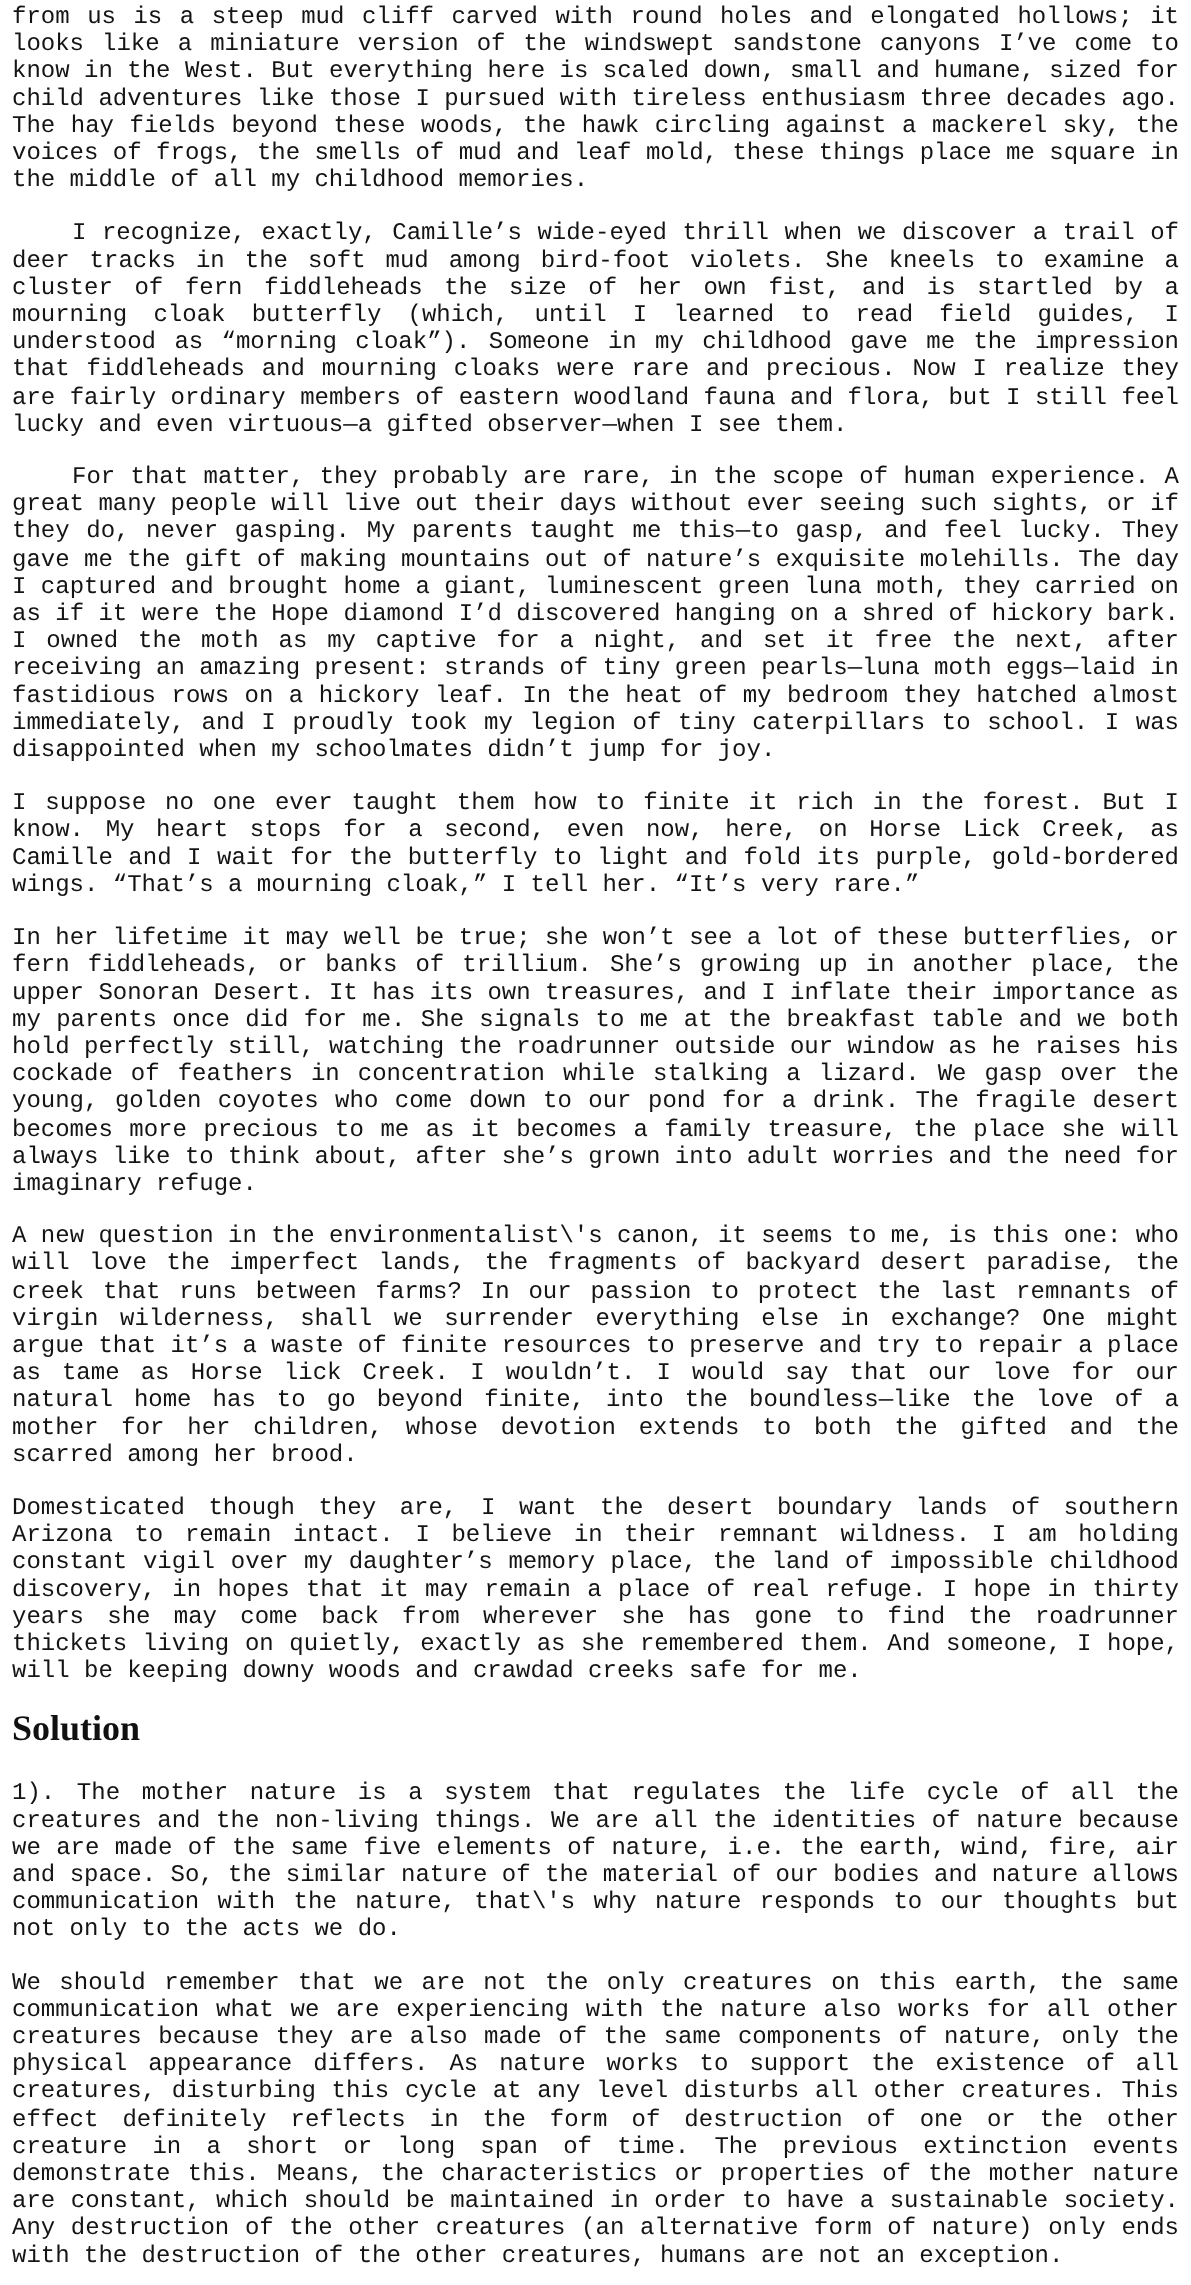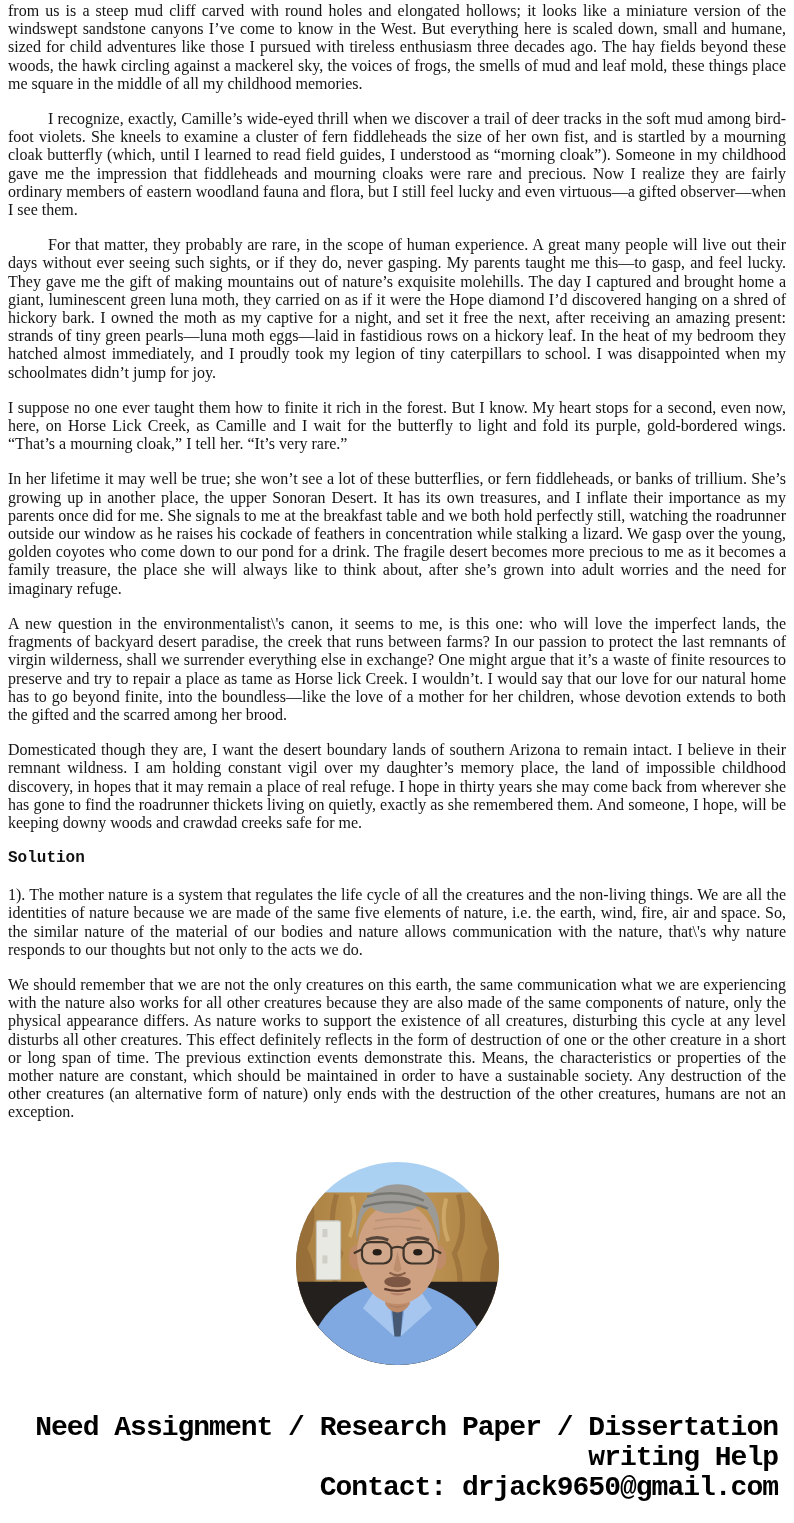--- a/index.html
+++ b/index.html
@@ -11,31 +11,31 @@
   .page {
     width: 794px;
     min-height: 1523px;
     margin: 0 auto;
     background: #ffffff;
     box-sizing: border-box;
     padding: 2px 8px 24px 8px;
     color: #141414;
   }
   .essay p, .solution p {
-    font-family: Liberation Serif, serif;
+    font-family: Liberation Mono, monospace;
     font-size: 16px;
     line-height: 18.2px;
     text-align: justify;
     margin: 0 0 17px 0;
     color: #141414;
   }
   .essay p.indent { text-indent: 40px; }
   h2.solution-heading {
-    font-family: Liberation Mono, monospace;
-    font-size: 16px;
+    font-family: Liberation Serif, serif;
+    font-size: 24px;
     font-weight: bold;
     color: #111111;
     margin: 6px 0 19px 0;
   }
   figure.portrait {
     margin: 40px auto 48px auto;
     width: 203px;
     height: 203px;
     padding: 0;
   }

